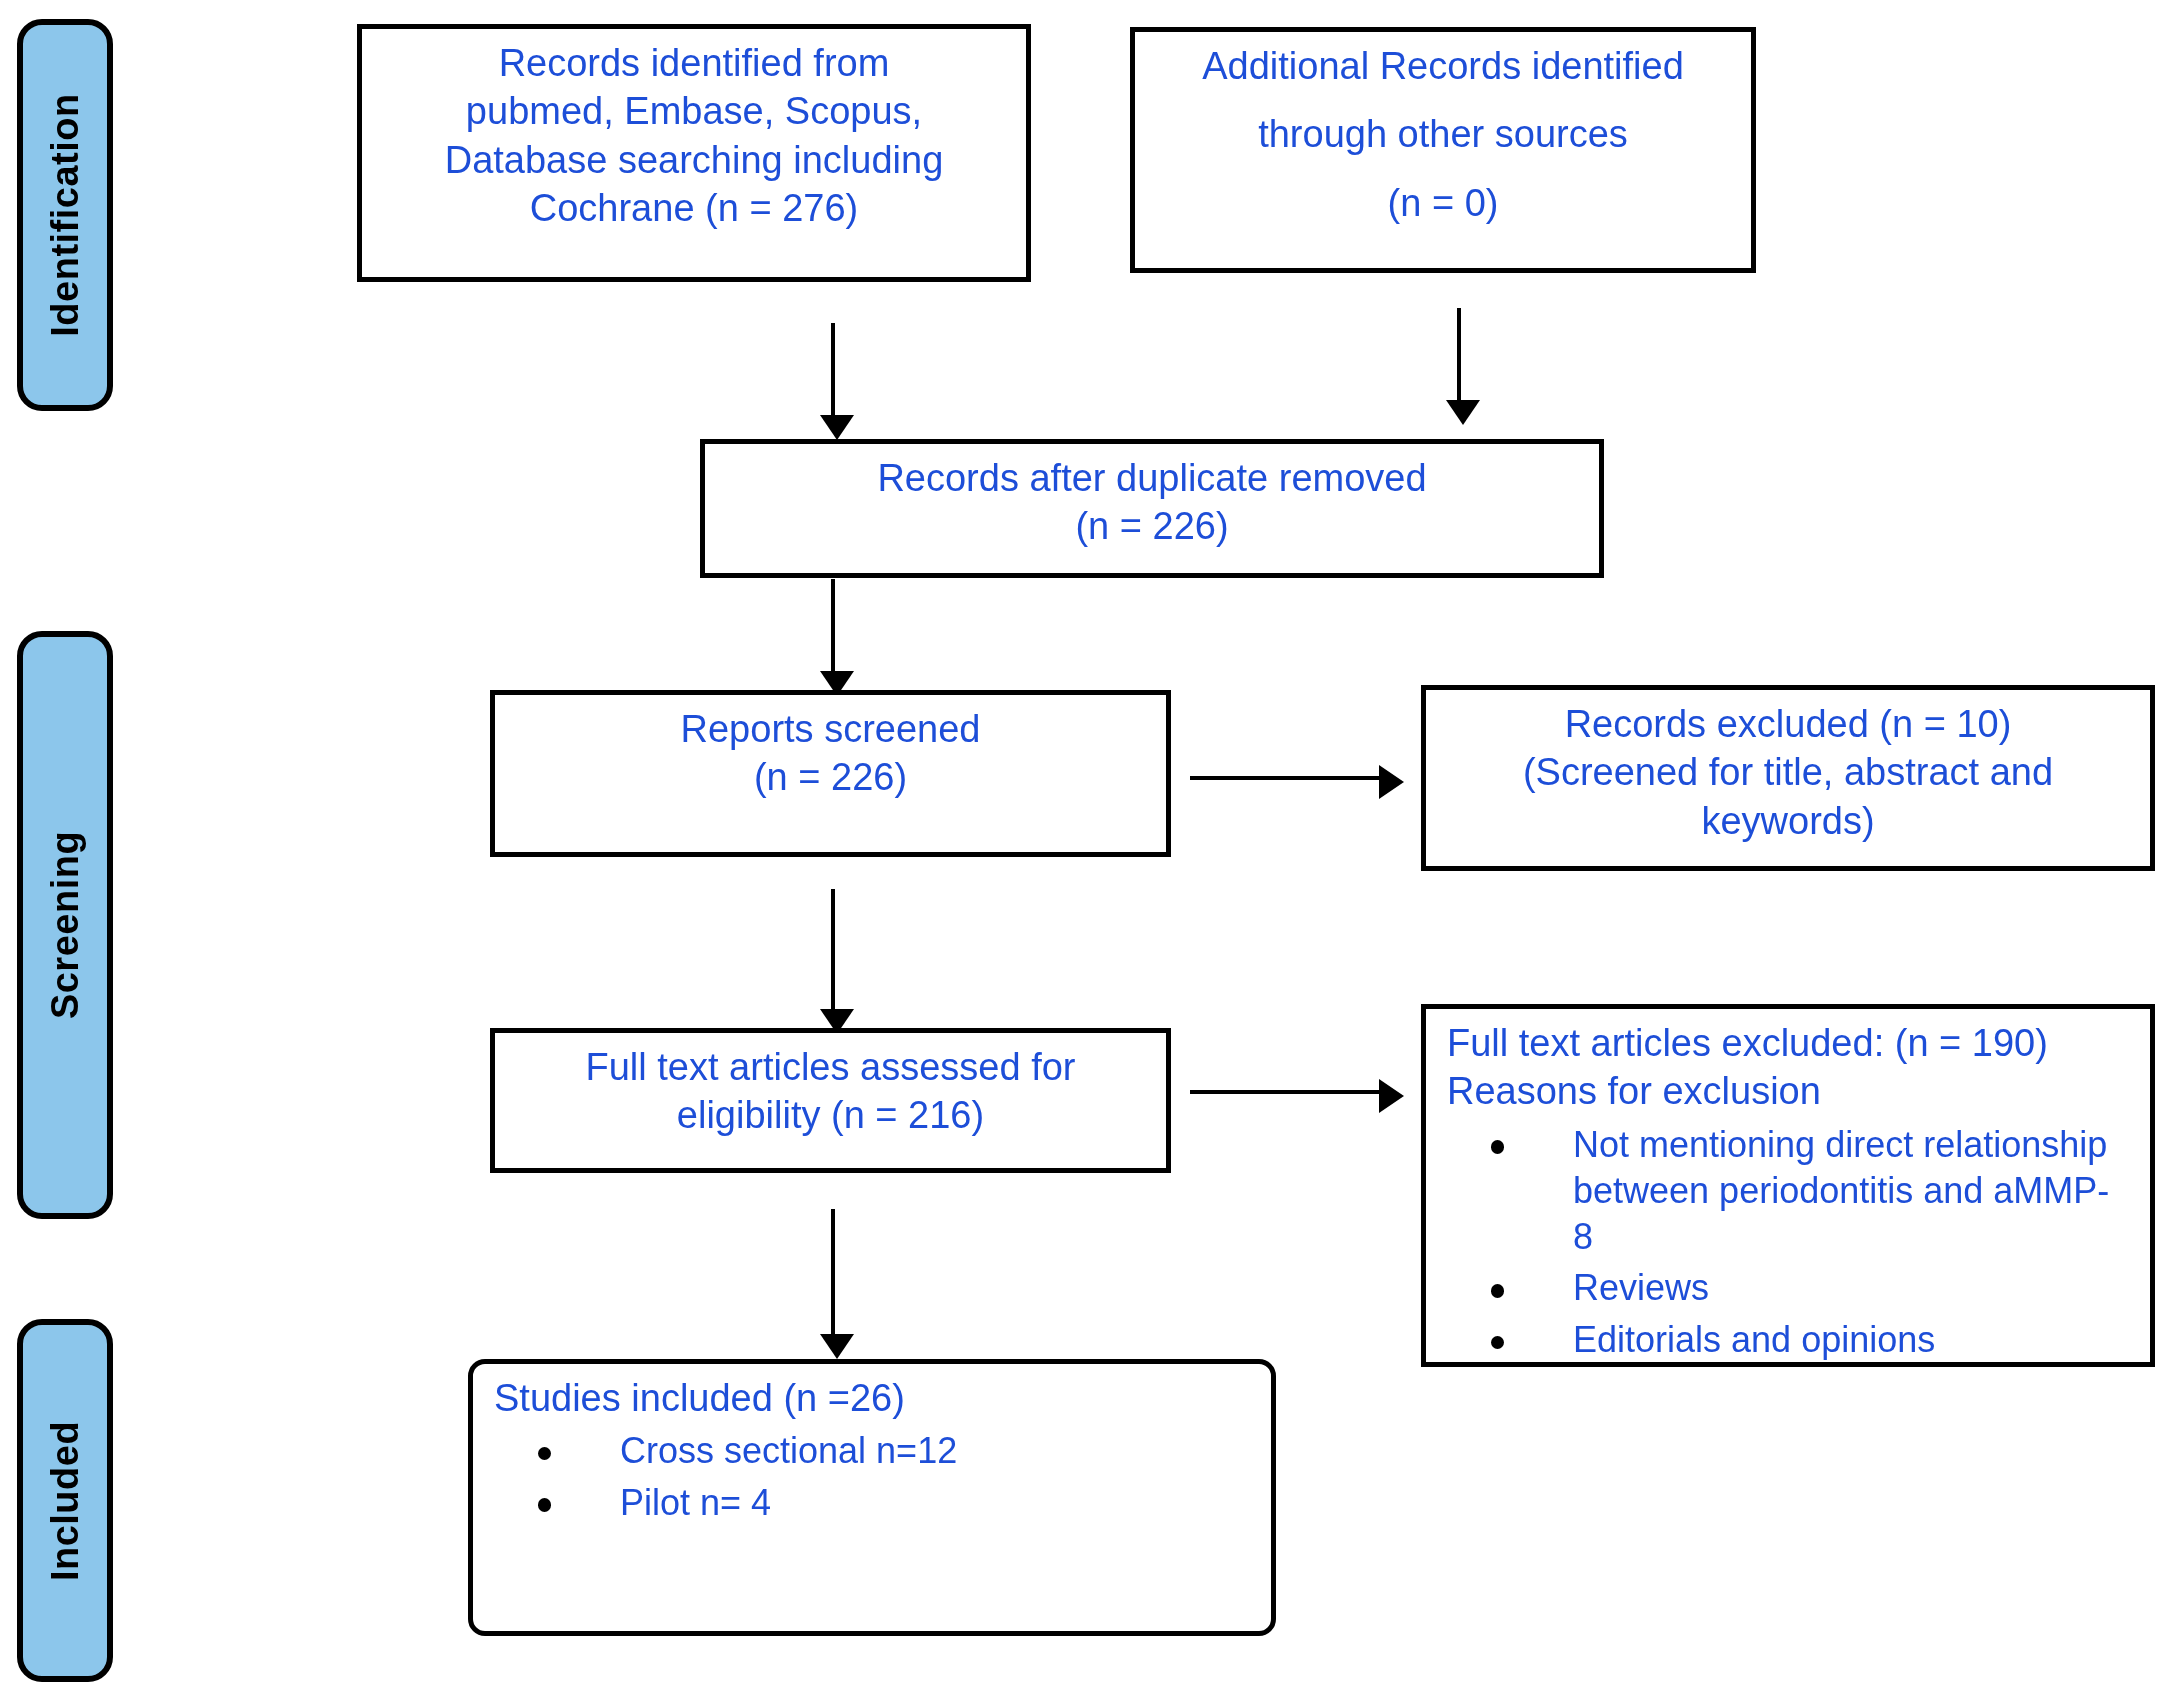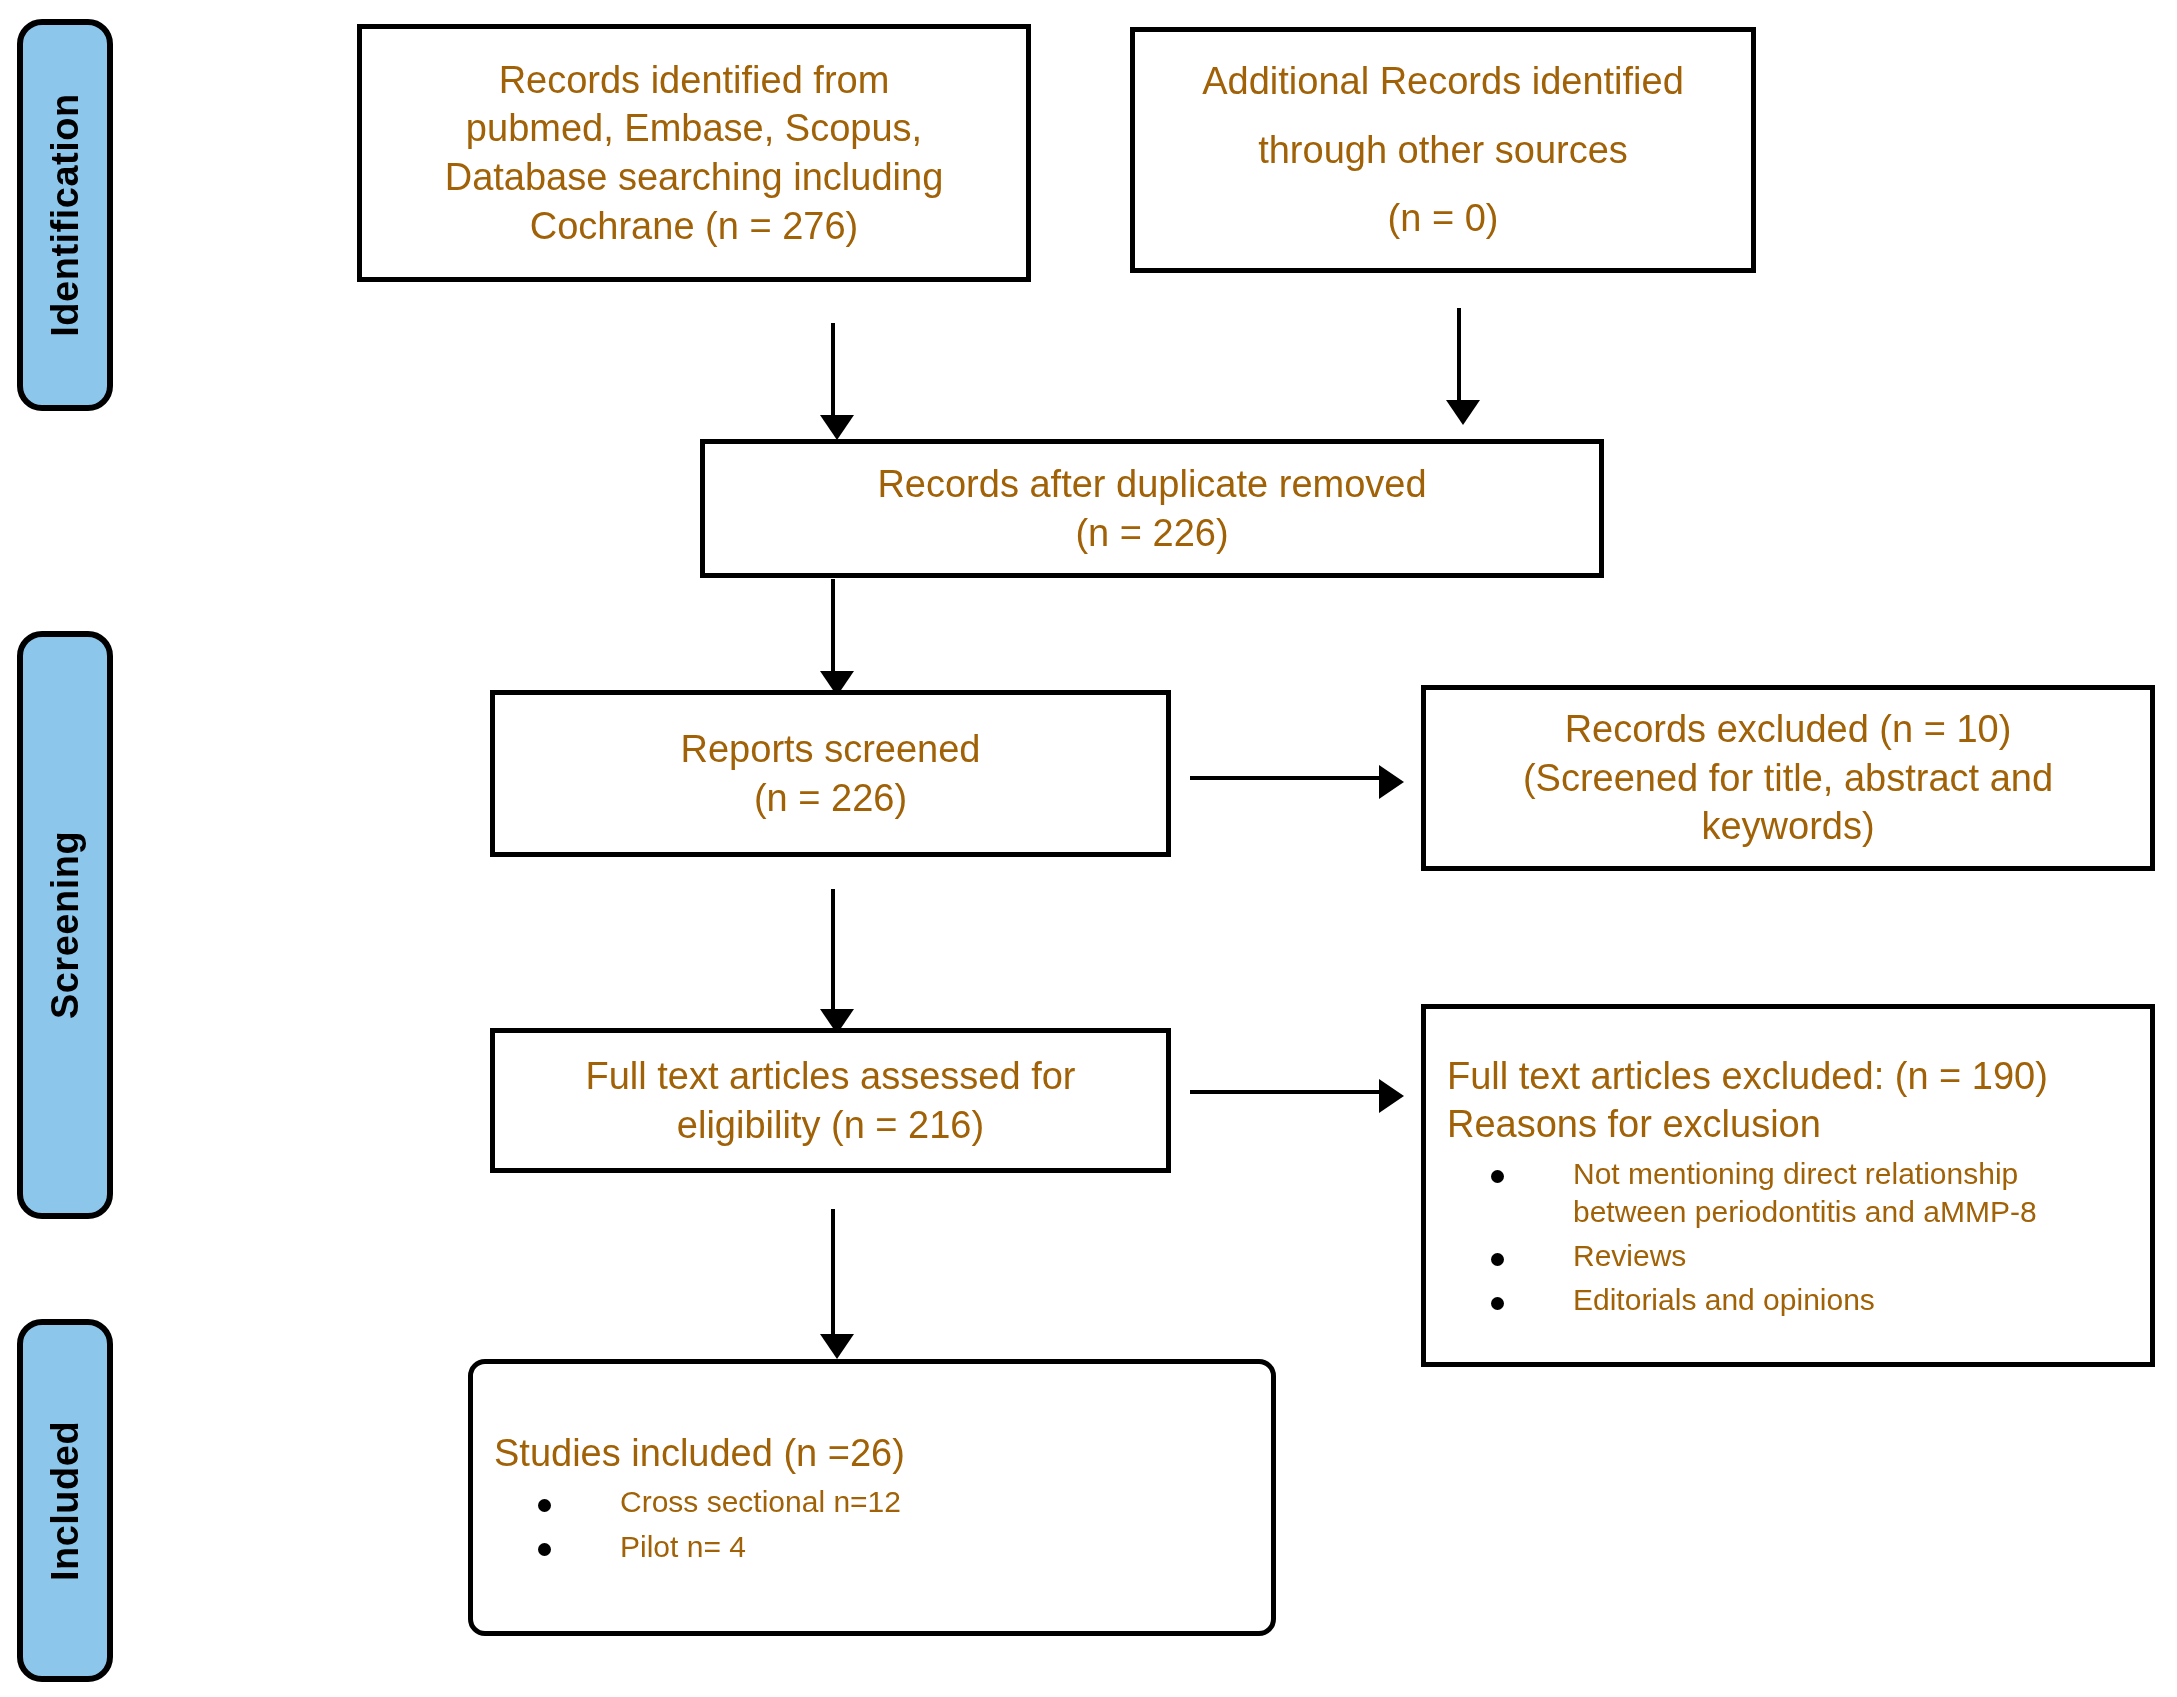--- a/index.html
+++ b/index.html
@@ -39,22 +39,21 @@
   }
 
   
   .flow-box {
     position: absolute;
     background: #ffffff;
     border: 5.7px solid #000000;
     box-sizing: border-box;
     display: flex;
     flex-direction: column;
-    justify-content: center;
-    color: #a16207;
+    color: #1d4ed8;
     font-size: 38px;
     line-height: 1.28;
   }
   .flow-box.centered {
     align-items: center;
     text-align: center;
     padding: 9.6px 17px;
   }
   .flow-box.lefted {
     align-items: flex-start;
@@ -67,21 +66,21 @@
   ul.box-bullets {
     list-style: none;
     margin: 0;
     padding: 0;
     width: 100%;
   }
   ul.box-bullets li {
     position: relative;
     padding-left: 126px;
     margin: 5.7px 0 0 0;
-    font-size: 30px;
+    font-size: 36px;
     line-height: 1.28;
   }
   ul.box-bullets li .bullet-dot {
     position: absolute;
     left: 44px;
     top: 0.52em;
     width: 13.4px;
     height: 13.4px;
     background: #000000;
     border-radius: 50%;

